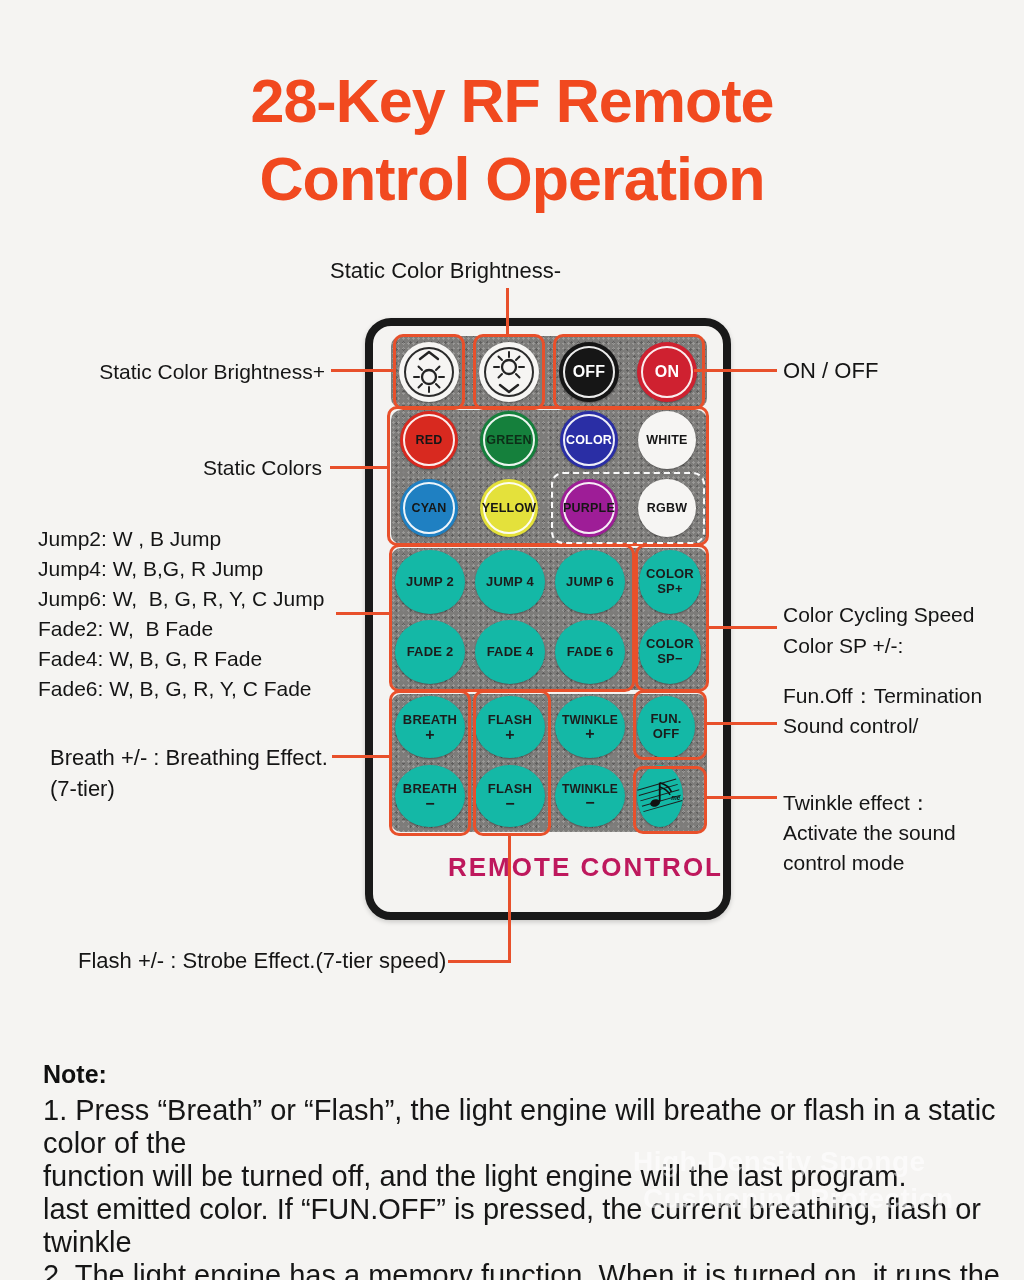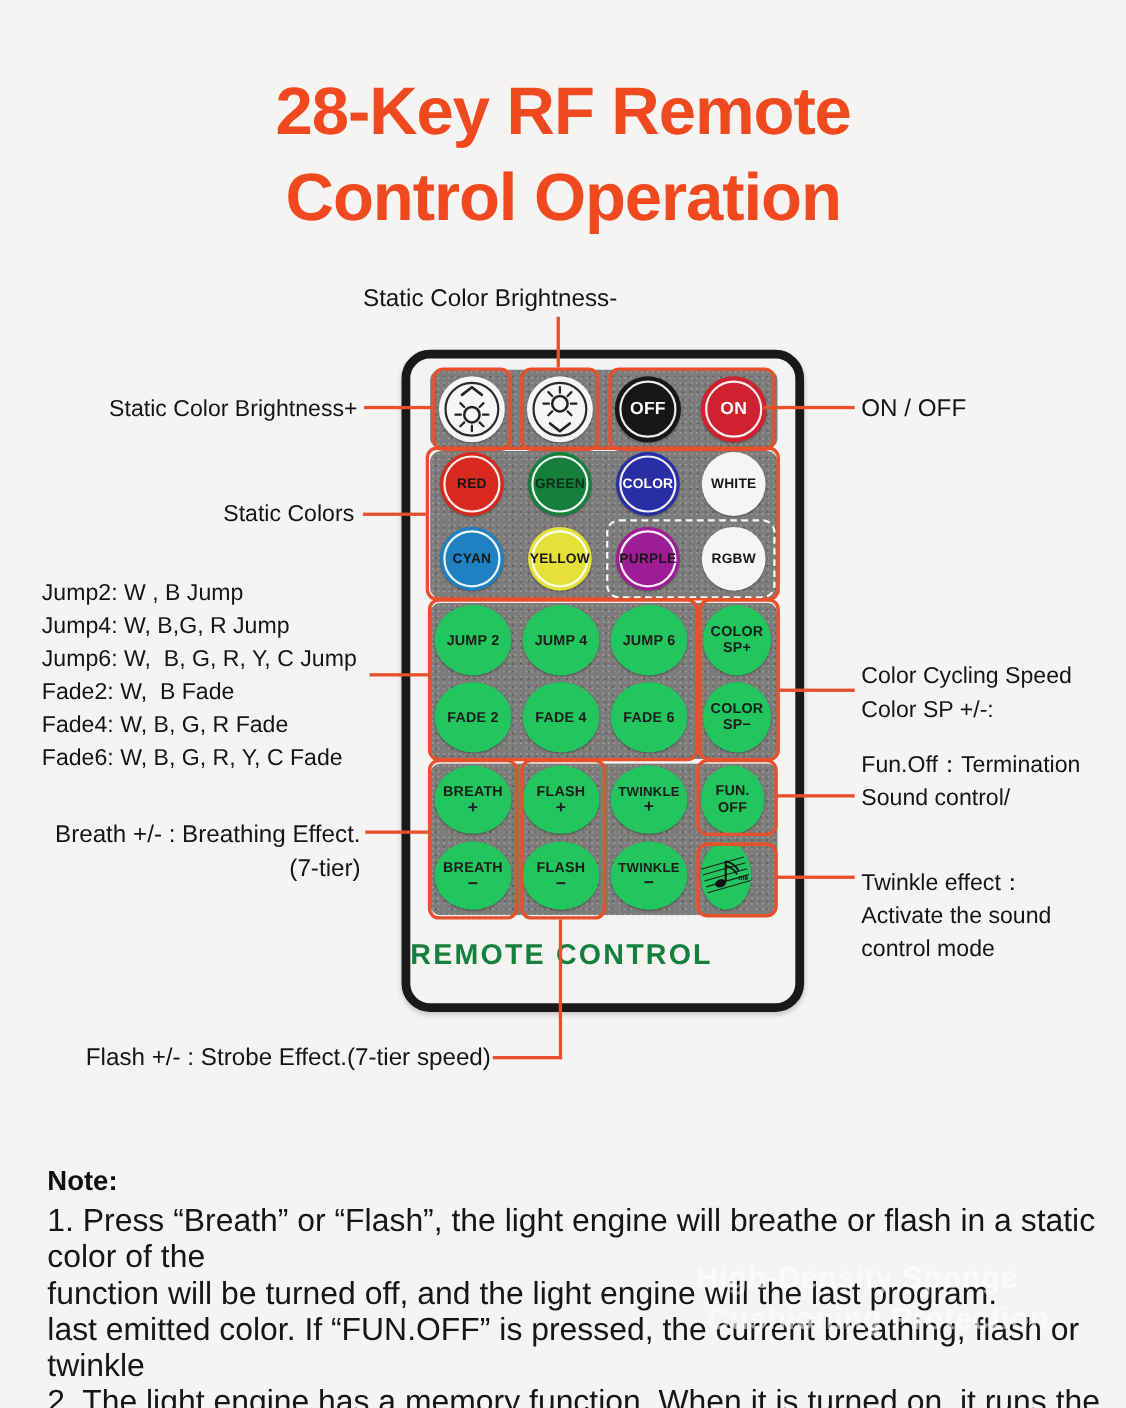--- a/index.html
+++ b/index.html
@@ -17,29 +17,29 @@
            background-color:#7d7c7a;
            background-image:radial-gradient(rgba(255,255,255,.22) 1px, transparent 1.2px),
                             radial-gradient(rgba(20,20,20,.28) 1px, transparent 1.2px);
            background-size:5px 5px, 7px 7px; background-position:0 0, 2px 3px; }
   .gbox { position:absolute; border:3px solid #E8502B; border-radius:10px; z-index:4; }
   .dash-box { position:absolute; border:2px dashed #fafafa; border-radius:12px; z-index:4; }
 
   .btn { position:absolute; display:flex; align-items:center; justify-content:center; text-align:center;
          font-weight:bold; color:#1c1c1c; z-index:3; box-shadow:0 1px 2px rgba(0,0,0,.35); }
   .round { border-radius:50%; }
-  .oval  { border-radius:50%; background:#22c55e; }
+  .oval  { border-radius:50%; background:#14b8a6; }
   .white-btn { background:#f6f5f3; }
   .ring { position:absolute; inset:4px; border:2px solid rgba(255,255,255,.92); border-radius:50%; }
   .ring-tight { inset:3px; }
   .btn-text { position:relative; font-size:13px; line-height:1.12; letter-spacing:.2px; }
   .two-line span { display:block; }
   .pm { font-size:16px; line-height:13px; }
-  .brand { position:absolute; left:0; right:0; top:526px; text-align:left; font-weight:bold;
-           font-size:26px; letter-spacing:2px; color:#15803d; z-index:3; }
+  .brand { position:absolute; left:0; right:0; top:526px; text-align:right; font-weight:bold;
+           font-size:26px; letter-spacing:2px; color:#be185d; z-index:3; }
 
   
   .line-h { position:absolute; height:3px; background:#E8502B; z-index:6; }
   .line-v { position:absolute; width:3px;  background:#E8502B; z-index:6; }
   .callout { position:absolute; color:#151515; font-size:21px; line-height:26px; z-index:7; }
   .r-align { text-align:right; }
   .lines-block div { white-space:pre; }
   .lh30 div { line-height:30px; }
   .lh31 div { line-height:31px; }
 
@@ -256,21 +256,21 @@
   <div class="callout lines-block lh30" style="left:38px; top:524px; font-size:21px;">
     <div>Jump2: W , B Jump</div>
     <div>Jump4: W, B,G, R Jump</div>
     <div>Jump6: W,  B, G, R, Y, C Jump</div>
     <div>Fade2: W,  B Fade</div>
     <div>Fade4: W, B, G, R Fade</div>
     <div>Fade6: W, B, G, R, Y, C Fade</div>
   </div>
   <div class="line-h" style="left:336px; top:612px; width:53px;"></div>
 
-  <div class="callout lh31" style="left:50px; top:742px; font-size:22px;text-align:right;">
+  <div class="callout lh31" style="left:50px; top:742px; font-size:22px;">
     <div>Breath +/- : Breathing Effect.</div>
     <div>(7-tier)</div>
   </div>
   <div class="line-h" style="left:332px; top:755px; width:57px;"></div>
 
   <div class="callout" style="left:78px; top:948px; font-size:22px;">Flash +/- : Strobe Effect.(7-tier speed)</div>
   <div class="line-h" style="left:448px; top:960px; width:63px;"></div>
   <div class="line-v" style="left:508px; top:836px; height:127px;"></div>
 
   <div class="callout" style="left:783px; top:358px; font-size:22px;">ON / OFF</div>

